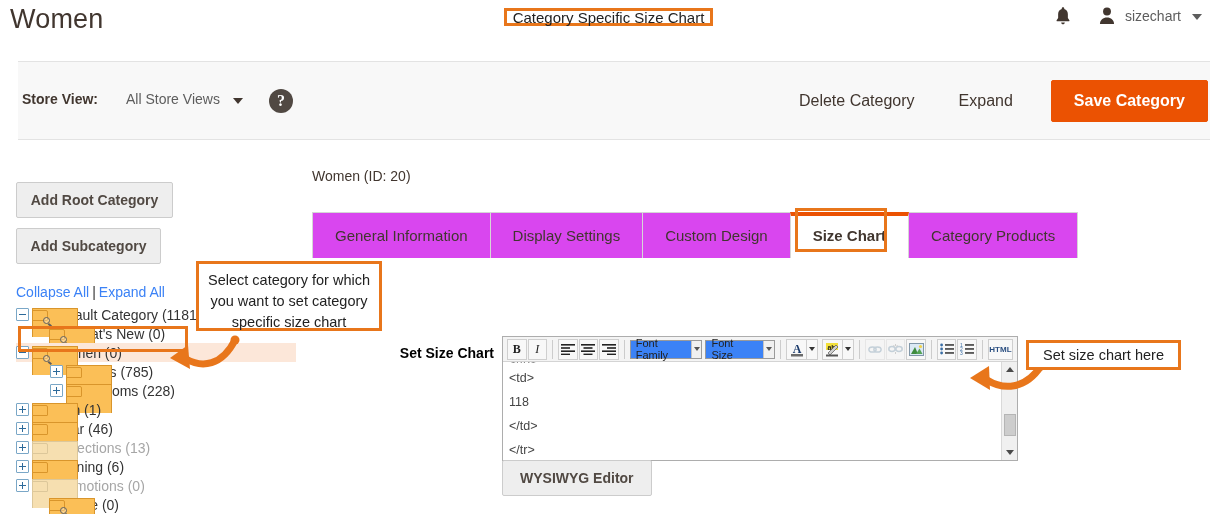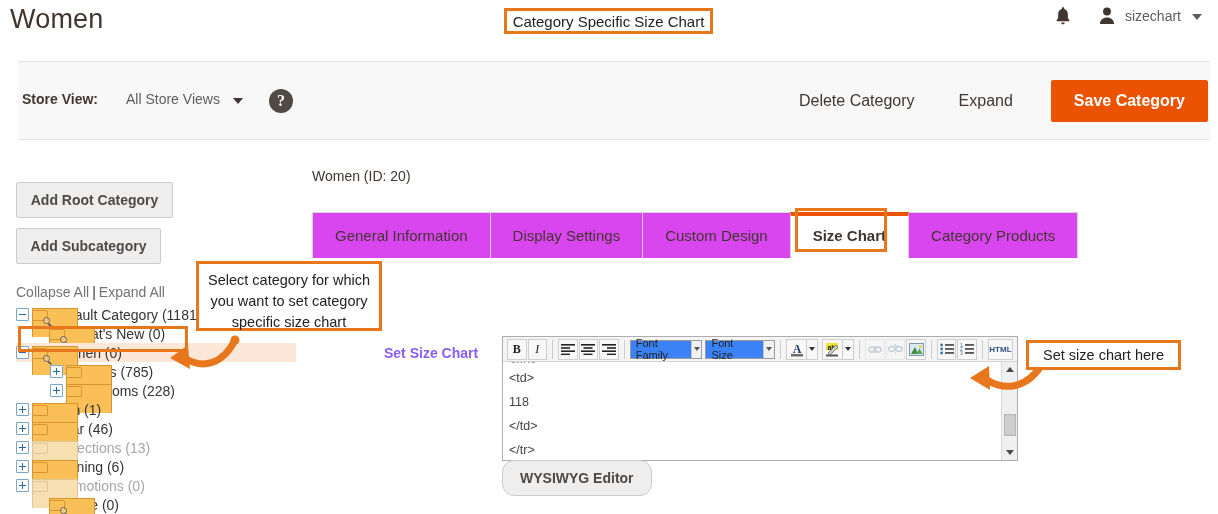--- a/index.html
+++ b/index.html
@@ -85,21 +85,21 @@
     display: block; width: 157px; padding: 9px 8px;
     background: #eeeeee; border: 1px solid #cccccc; border-radius: 2px;
     font-size: 14px; font-weight: bold; color: #514943; text-align: center;
     margin-bottom: 10px; cursor: pointer; font-family: "Liberation Sans", sans-serif;
   }
   .btn-secondary.sub { width: 145px; }
 
   .tree-links {
     margin-top: 20px; font-size: 14px; color: #ff6600;
   }
-  .tree-links a { color: #737373; text-decoration: none; cursor: pointer; }
+  .tree-links a { color: #3b82f6; text-decoration: none; cursor: pointer; }
   .tree-links .sep { color: #333; margin: 0 3px; }
 
   .tree { margin-top: 5px; font-size: 14px; }
   .tree-row {
     display: flex; align-items: center; height: 19px;
     white-space: nowrap; position: relative; cursor: pointer;
   }
   .tree-row .lbl { color: #333333; margin-left: 4px; }
   .tree-row.dim .lbl { color: #a6a6a6; }
   .expander {
@@ -164,22 +164,22 @@
     border-left: 1px solid #d6d6d6; border-right: 1px solid #d6d6d6;
     font-weight: bold; padding-top: 11px; position: relative; z-index: 3;
   }
 
   
   .editor-section {
     position: absolute; left: 384px; top: 341px; width: 830px;
   }
   .field-label {
     position: absolute; left: 0px; top: 4px; width: 110px;
-    font-size: 14px; font-weight: bold; color: #8b5cf6;
-    text-align: left;
+    font-size: 14px; font-weight: bold; color: #000000;
+    text-align: right;
   }
   .editor-box {
     position: absolute; left: 118px; top: -5px;
     width: 516px; background: #ffffff;
     border: 1px solid #adadad;
   }
   .editor-toolbar {
     display: flex; align-items: center; height: 25px;
     padding: 2px 4px; background: #f4f4f4;
     border-bottom: 1px solid #d4d4d4; gap: 1px;
@@ -256,33 +256,33 @@
   .sb-arrow.down::after {
     content: ""; width: 0; height: 0; border-left: 4px solid transparent;
     border-right: 4px solid transparent; border-top: 5px solid #4a4a4a;
   }
   .sb-thumb {
     position: absolute; left: 2px; bottom: 24px; width: 12px; height: 22px;
     background: #cdcdcd; border: 1px solid #b5b5b5; cursor: pointer;
   }
   .wysiwyg-btn {
     position: absolute; left: 118px; top: 119px;
-    background: #eeeeee; border: 1px solid #cccccc; border-radius: 12px;
+    background: #eeeeee; border: 1px solid #cccccc; border-radius: 2px;
     font-size: 14px; font-weight: bold; color: #514943;
     padding: 9px 17px; cursor: pointer; font-family: "Liberation Sans", sans-serif;
   }
 
   
   .anno {
     position: absolute; border: 3px solid #e8761b; background: #ffffff;
     font-size: 14.5px; color: #222222; text-align: center;
     line-height: 21px; z-index: 20;
   }
   .anno.title-anno {
-    left: 504px; top: 8px; width: 209px; height: 26px;
+    left: 504px; top: 8px; width: 209px; height: 18px;
     display: flex; align-items: center; justify-content: center;
     font-size: 15px;
   }
   .anno.tab-anno {
     left: 795px; top: 208px; width: 92px; height: 44px;
     background: transparent; pointer-events: none;
   }
   .anno.tree-anno {
     left: 196px; top: 261px; width: 186px; height: 70px;
     padding: 6px 8px 0 8px;

